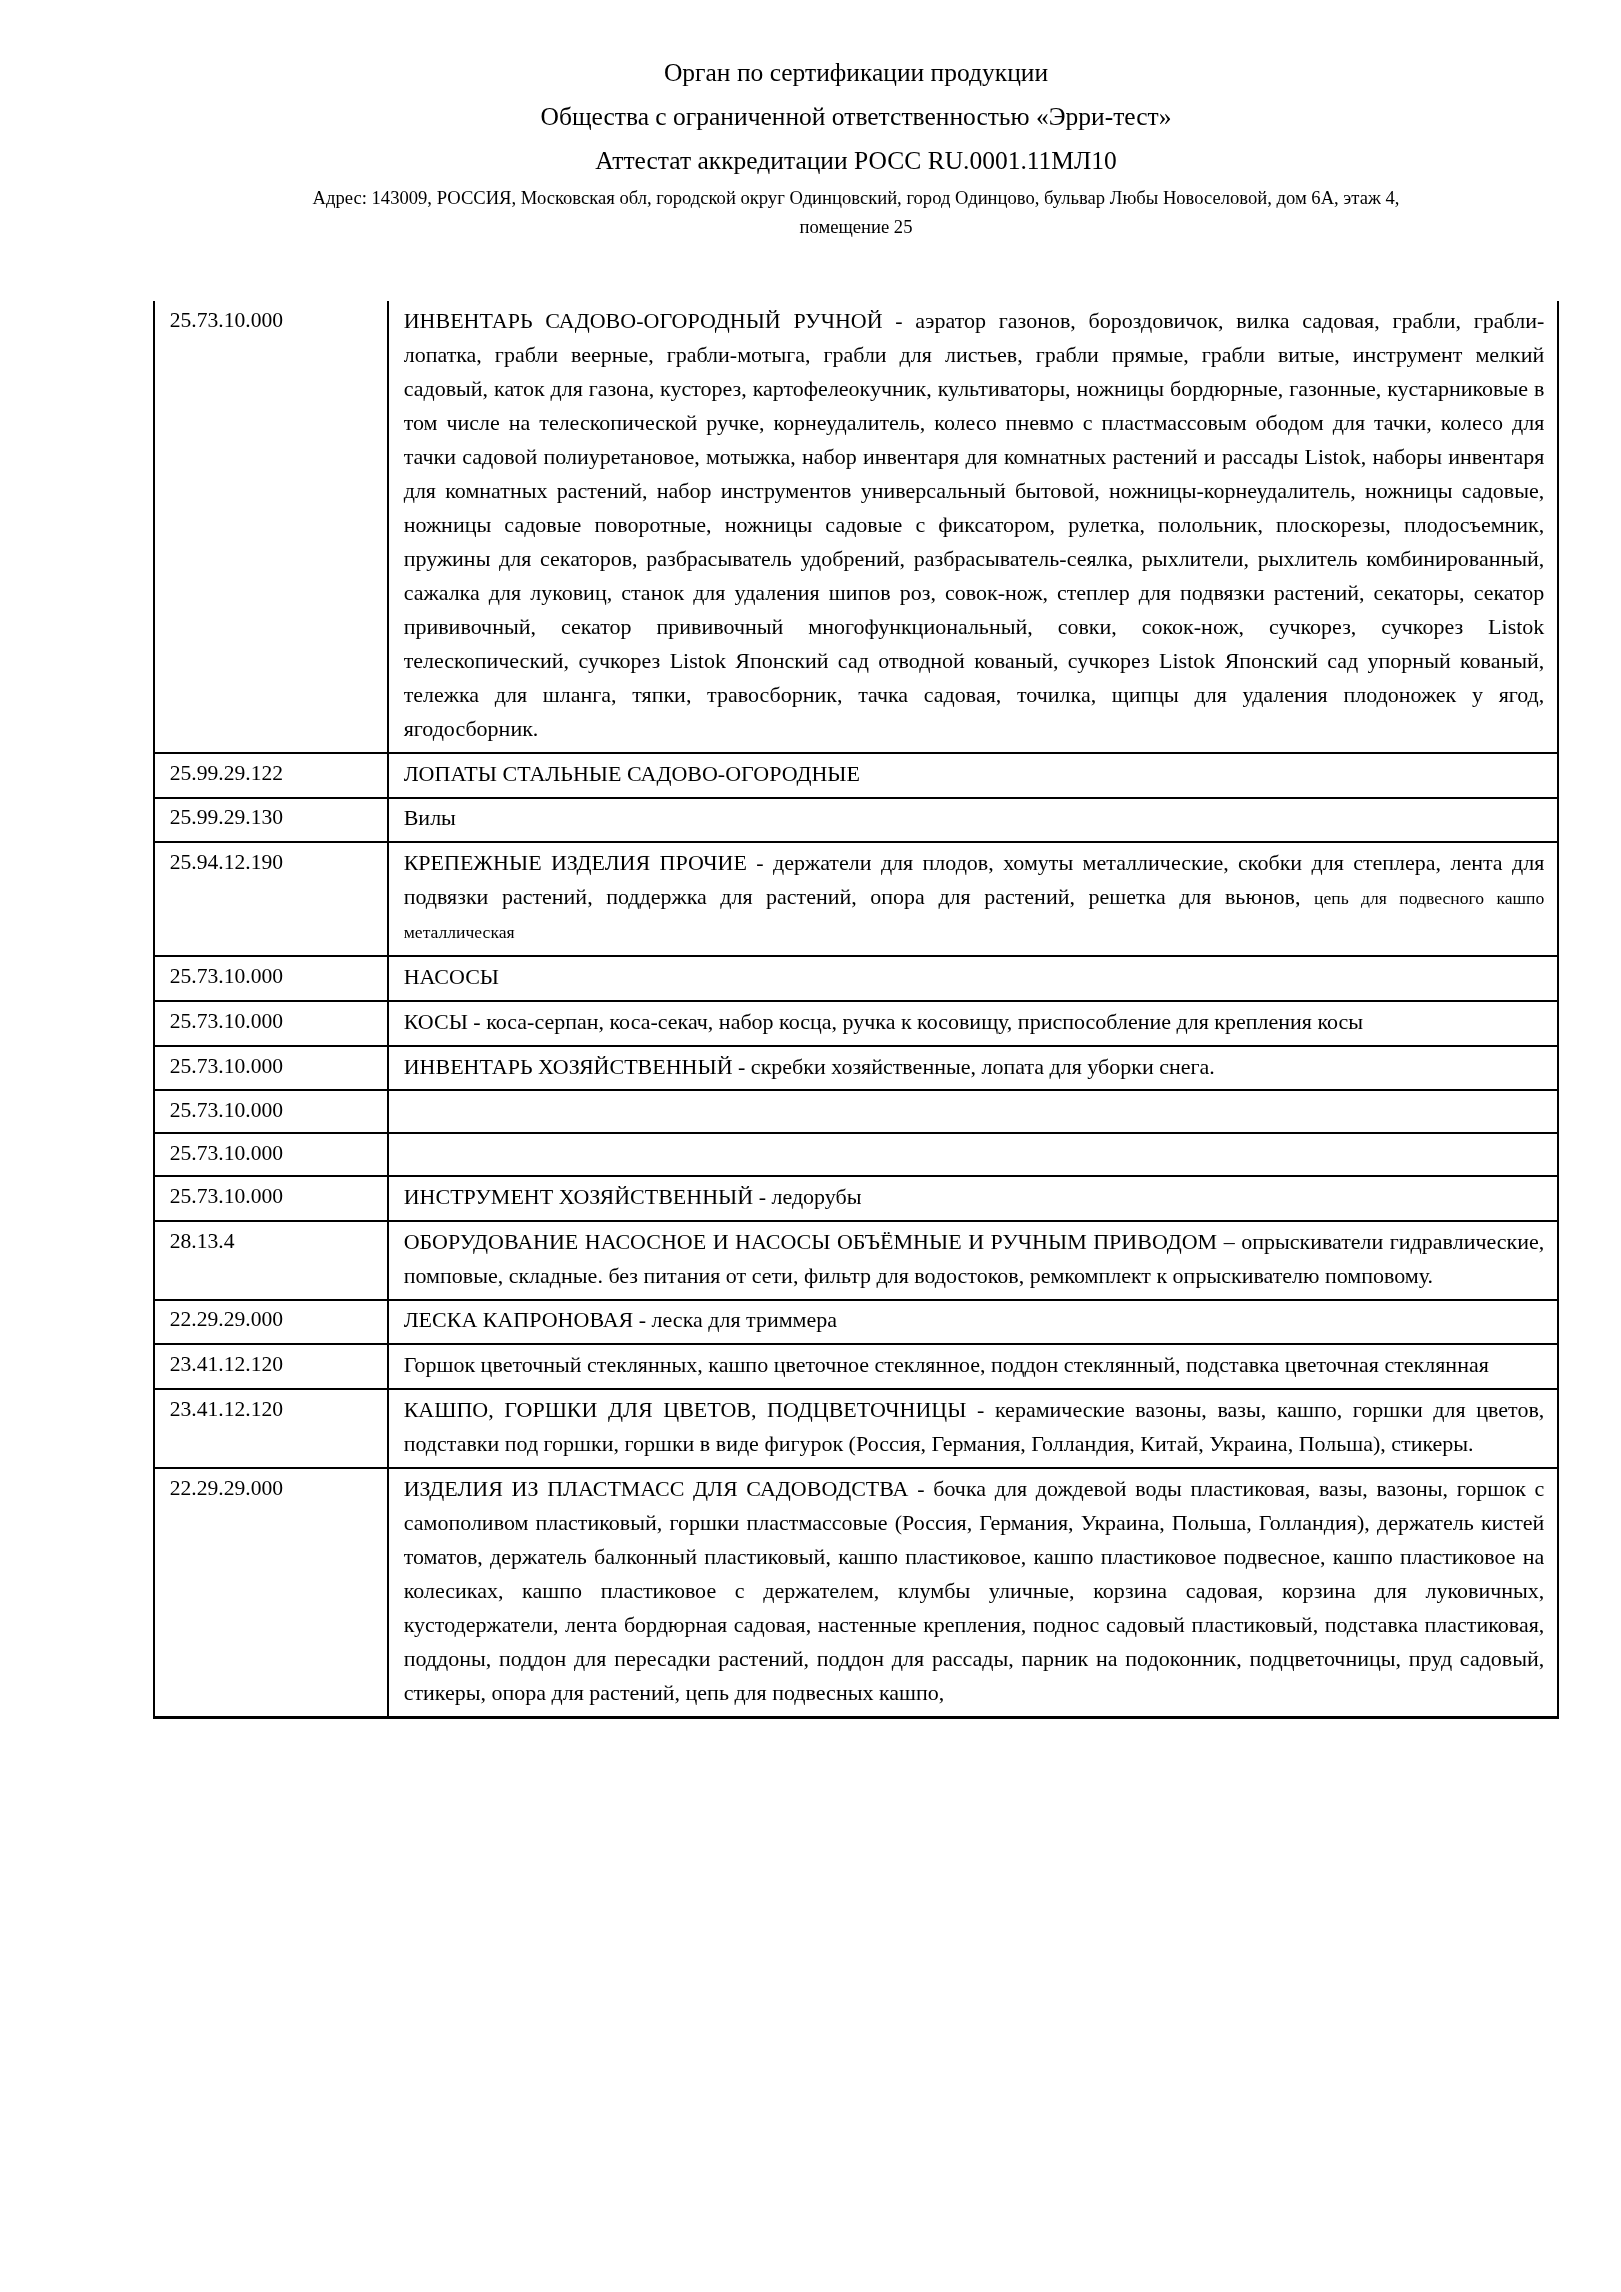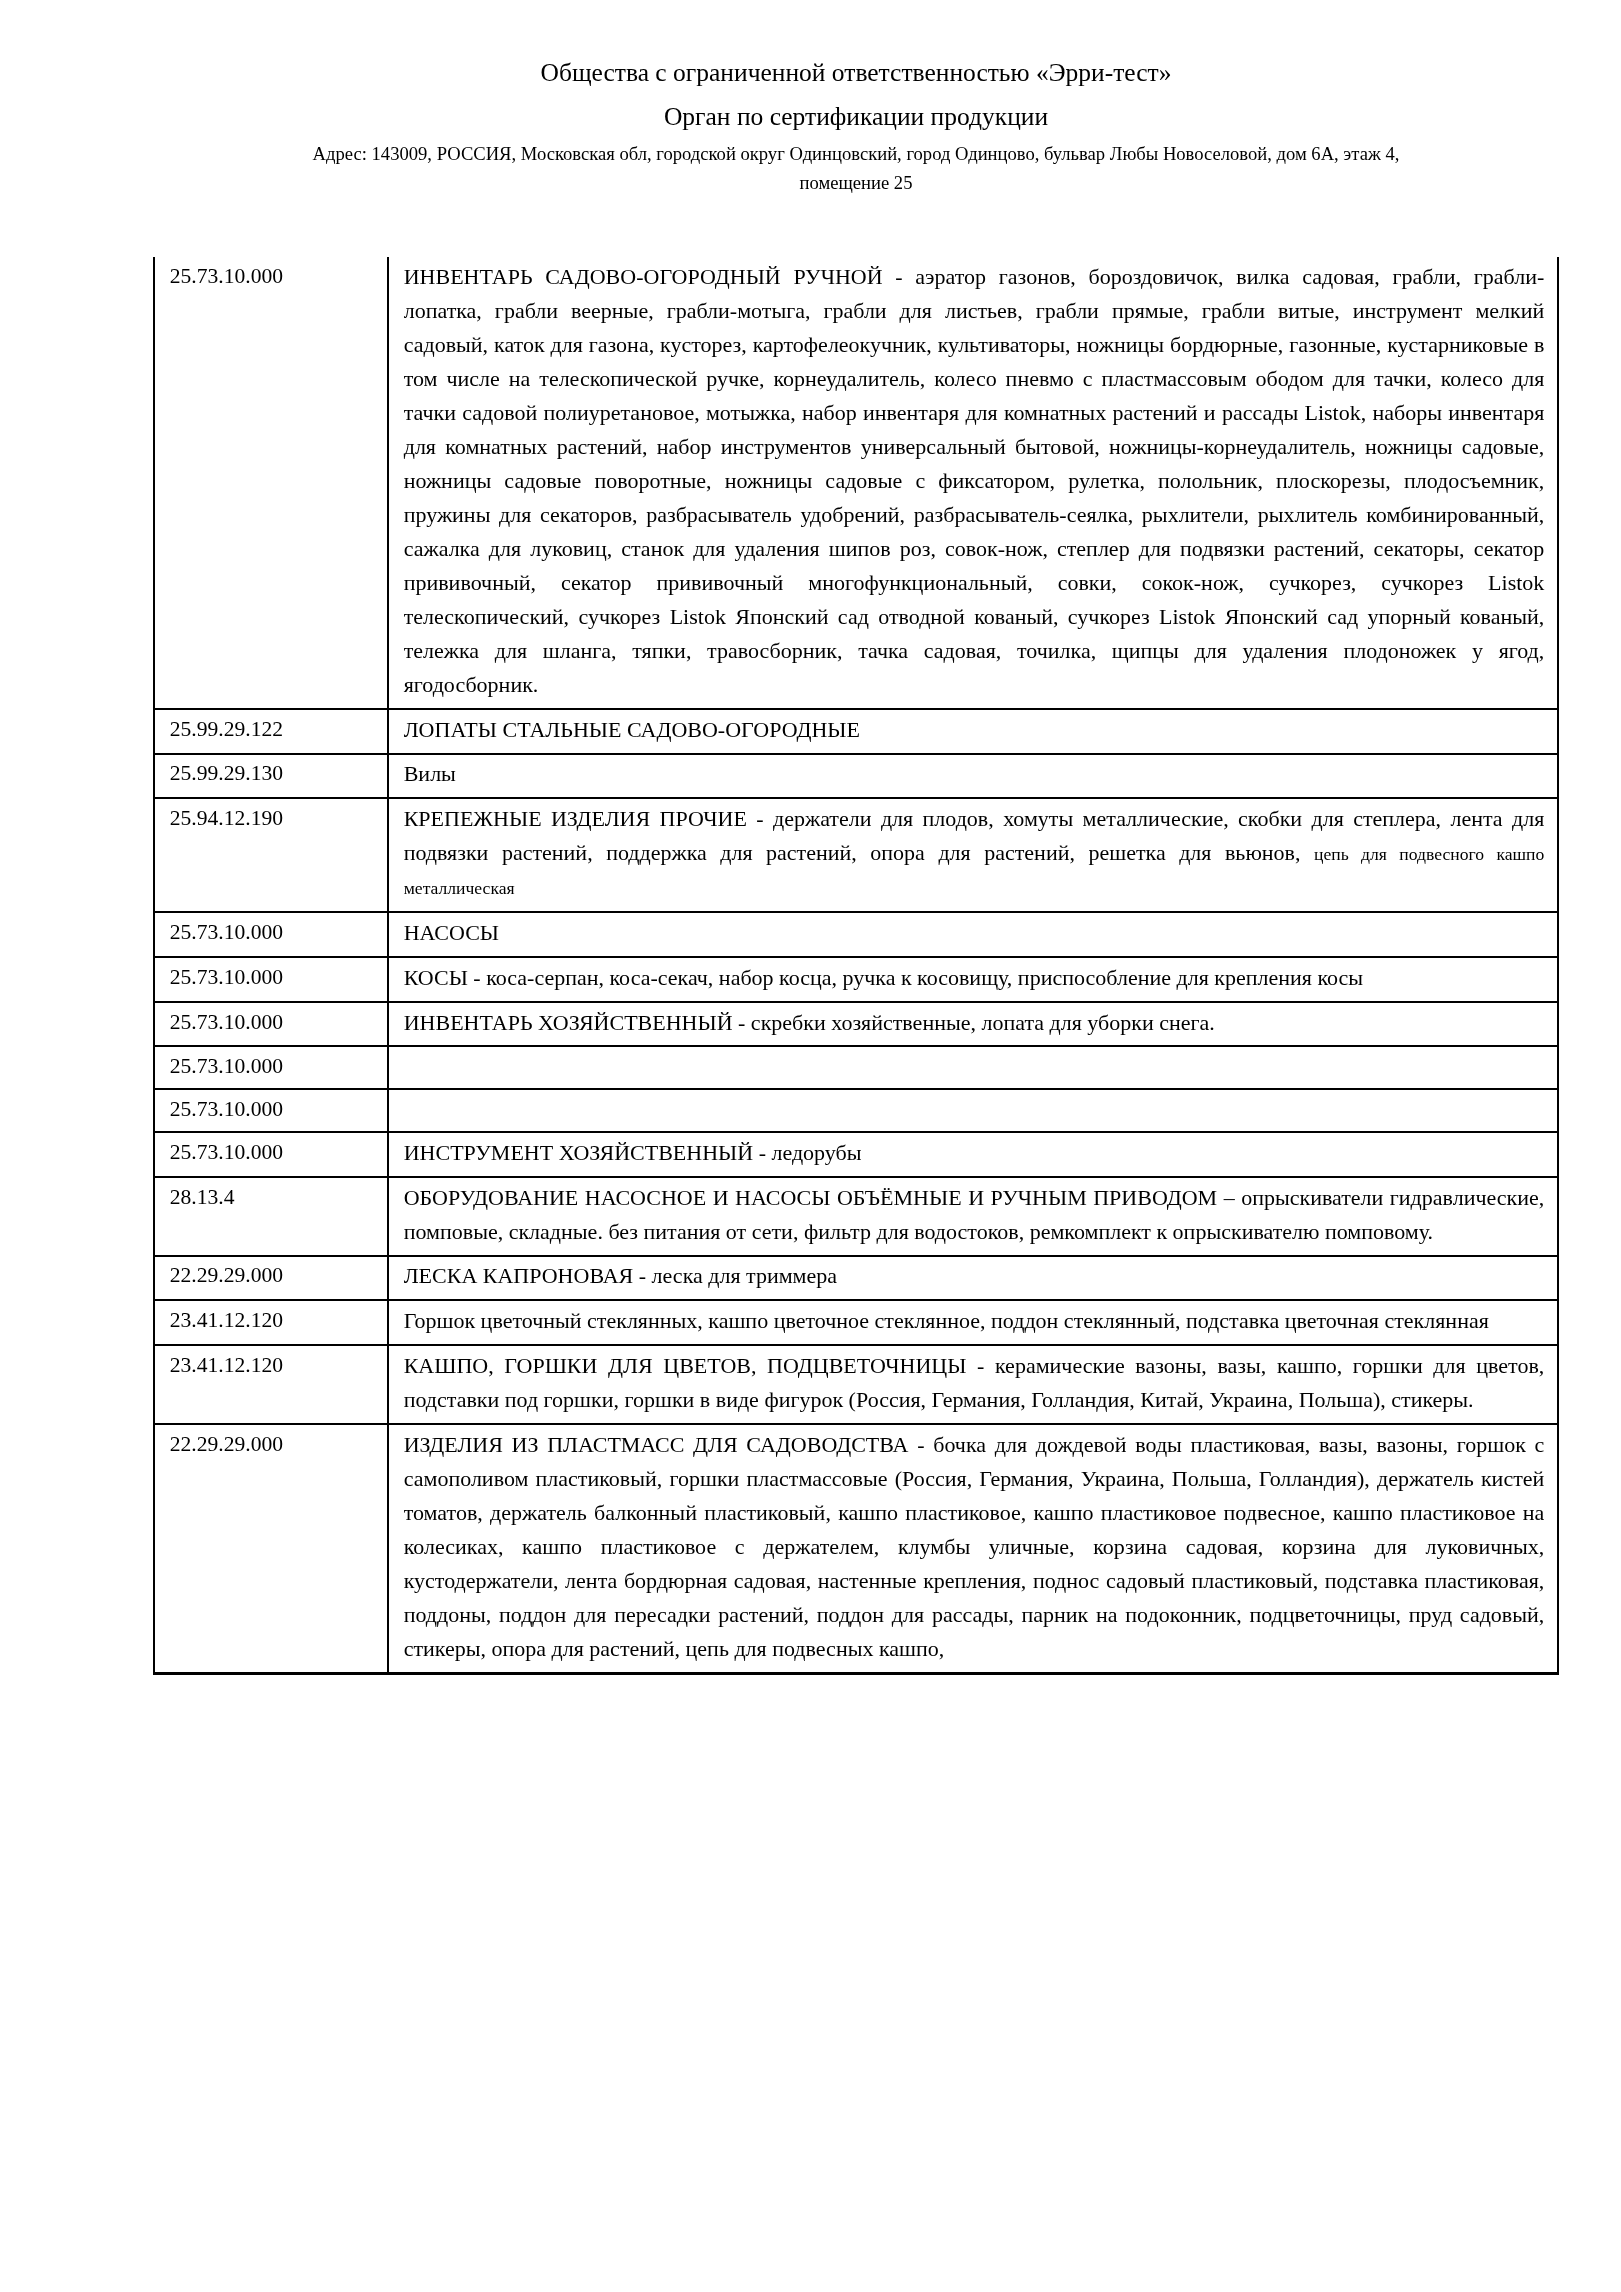--- a/index.html
+++ b/index.html
@@ -76,22 +76,23 @@
   .seg.small-seg {
     font-size: 17.6px;
   }
 </style>
 </head>
 <body>
 
 <div class="page">
 
   <div class="doc-header">
+    <div class="h-big">Орган по сертификации продукции</div>
     <div class="h-big">Общества с ограниченной ответственностью «Эрри-тест»</div>
-    <div class="h-big">Орган по сертификации продукции</div>
+    <div class="h-big">Аттестат аккредитации РОСС RU.0001.11МЛ10</div>
     <div class="h-small">Адрес: 143009, РОССИЯ, Московская обл, городской округ Одинцовский, город Одинцово, бульвар Любы Новоселовой, дом 6А, этаж 4,</div>
     <div class="h-small">помещение 25</div>
   </div>
 
   <div class="cert-table">
       <div class="tr">
         <div class="td code">25.73.10.000</div>
         <div class="td desc"><span class="seg">ИНВЕНТАРЬ САДОВО-ОГОРОДНЫЙ РУЧНОЙ - аэратор газонов, бороздовичок, вилка садовая, грабли, грабли-лопатка, грабли веерные, грабли-мотыга, грабли для листьев, грабли прямые, грабли витые, инструмент мелкий садовый, каток для газона, кусторез, картофелеокучник, культиваторы, ножницы бордюрные, газонные, кустарниковые в том числе на телескопической ручке, корнеудалитель, колесо пневмо с пластмассовым ободом для тачки, колесо  для тачки садовой полиуретановое, мотыжка, набор инвентаря для комнатных растений и рассады Listok, наборы инвентаря для комнатных растений, набор инструментов универсальный бытовой, ножницы-корнеудалитель, ножницы садовые, ножницы садовые поворотные, ножницы садовые с фиксатором, рулетка, полольник, плоскорезы, плодосъемник, пружины для секаторов, разбрасыватель удобрений, разбрасыватель-сеялка, рыхлители, рыхлитель комбинированный, сажалка для луковиц, станок для удаления шипов роз, совок-нож, степлер для подвязки растений, секаторы, секатор прививочный, секатор прививочный многофункциональный, совки, сокок-нож, сучкорез, сучкорез Listok телескопический, сучкорез Listok Японский сад отводной кованый, сучкорез Listok Японский сад упорный кованый, тележка для шланга, тяпки, травосборник, тачка садовая, точилка, щипцы для удаления плодоножек у ягод, ягодосборник.</span></div>
       </div>
       <div class="tr">

